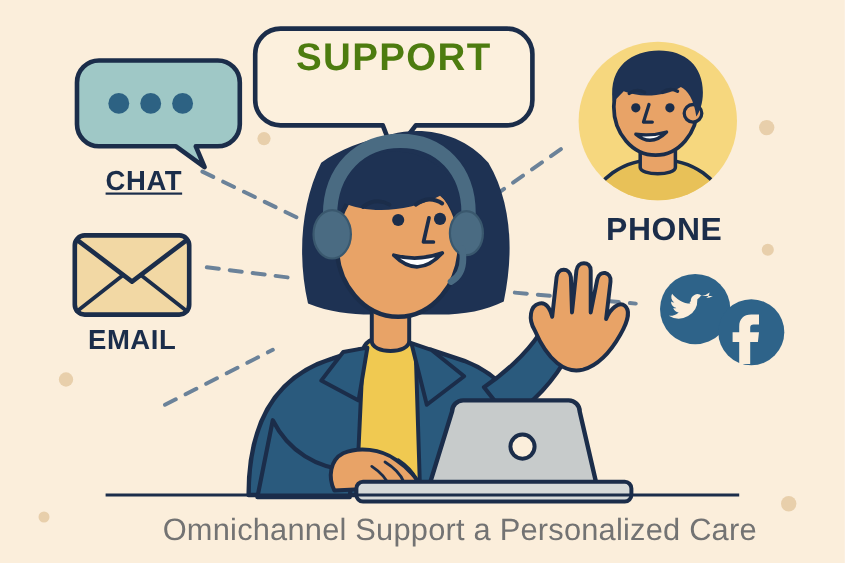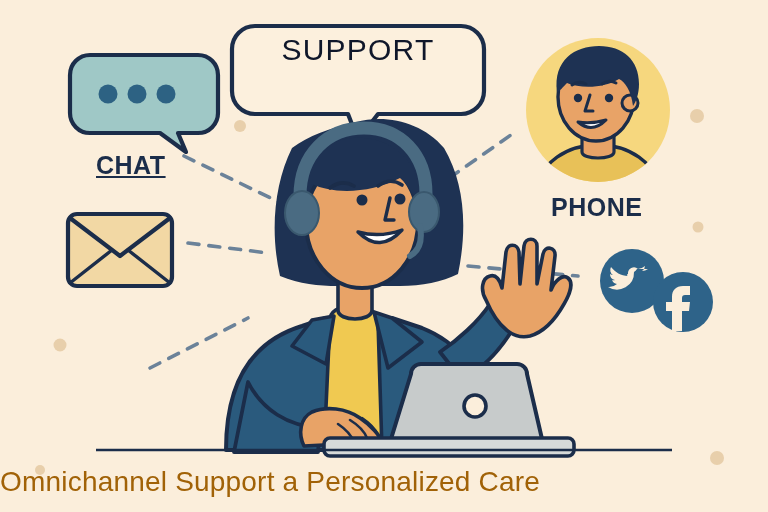--- a/index.html
+++ b/index.html
@@ -41,47 +41,47 @@
     text-decoration: underline;
   }
   #label-email {
     left: 80px;
     top: 296px;
     font-size: 25px;
   }
   #label-phone {
     left: 551px;
     top: 194px;
-    font-size: 25px;
+    font-size: 29px;
   }
   #label-social {
     left: 567px;
     top: 336px;
     font-size: 25px;
     text-align: center;
     width: 112px;
   }
   #bubble-text {
     position: absolute;
     left: 253px;
     top: 33px;
     width: 210px;
     text-align: center;
-    color: #0f172a;
-    font-size: 30px;
-    font-weight: normal;
+    color: #4d7c0f;
+    font-size: 35px;
+    font-weight: bold;
     letter-spacing: 1.2px;
   }
   #caption {
     position: absolute;
     left: 0;
     top: 466px;
     width: 688px;
-    text-align: left;
-    color: #a16207;
+    text-align: right;
+    color: #737373;
     font-size: 28px;
     letter-spacing: 0.2px;
   }
 </style>
 </head>
 <body>
 
 <div id="scene">
 
   <svg id="art" viewBox="0 0 768 512" xmlns="http://www.w3.org/2000/svg">
@@ -211,20 +211,21 @@
       <path d="M330,438 h238 a6,6 0 0 1 6,6 v6 a6,6 0 0 1 -6,6 h-238 a6,6 0 0 1 -6,-6 v-6 a6,6 0 0 1 6,-6 Z" fill="#D6DAD9" stroke="#1B2D4A" stroke-width="3.6" stroke-linejoin="round"></path>
     </g>
 
     <line x1="96" y1="450" x2="672" y2="450" stroke="#1B2D4A" stroke-width="2.6"></line>
   </svg>
 
   <div id="bubble-text">SUPPORT</div>
 
   <div class="lbl" id="label-chat">CHAT</div>
 
+  <div class="lbl" id="label-email">EMAIL</div>
 
   <div class="lbl" id="label-phone">PHONE</div>
 
   <div class="lbl" id="label-social">
   </div>
 
   <div id="caption">Omnichannel Support a Personalized Care</div>
 
 </div>
 

